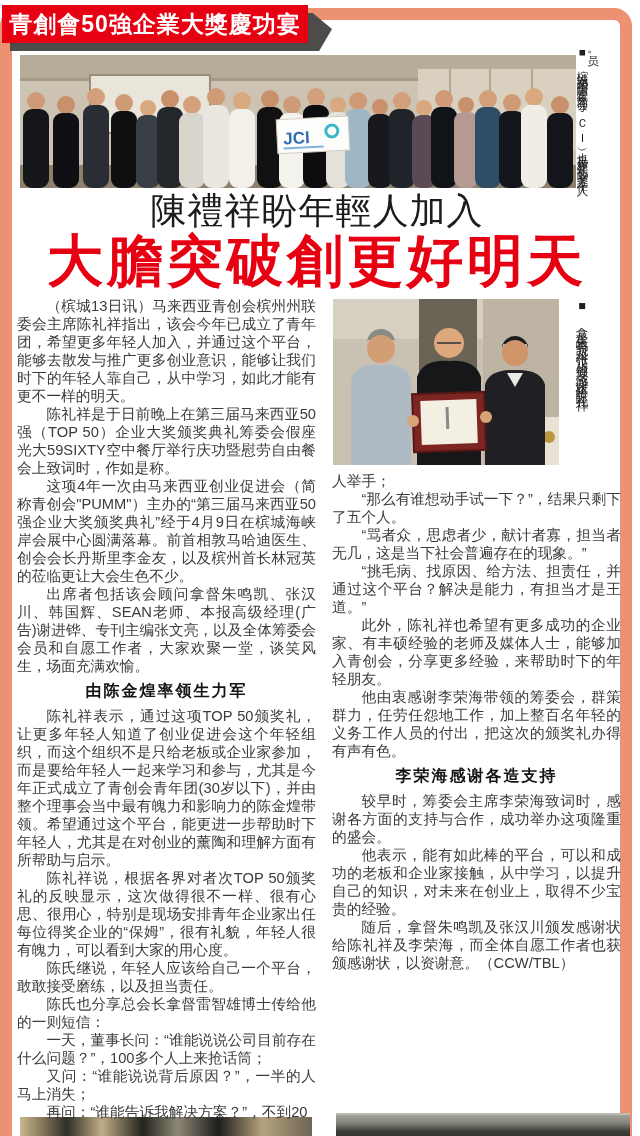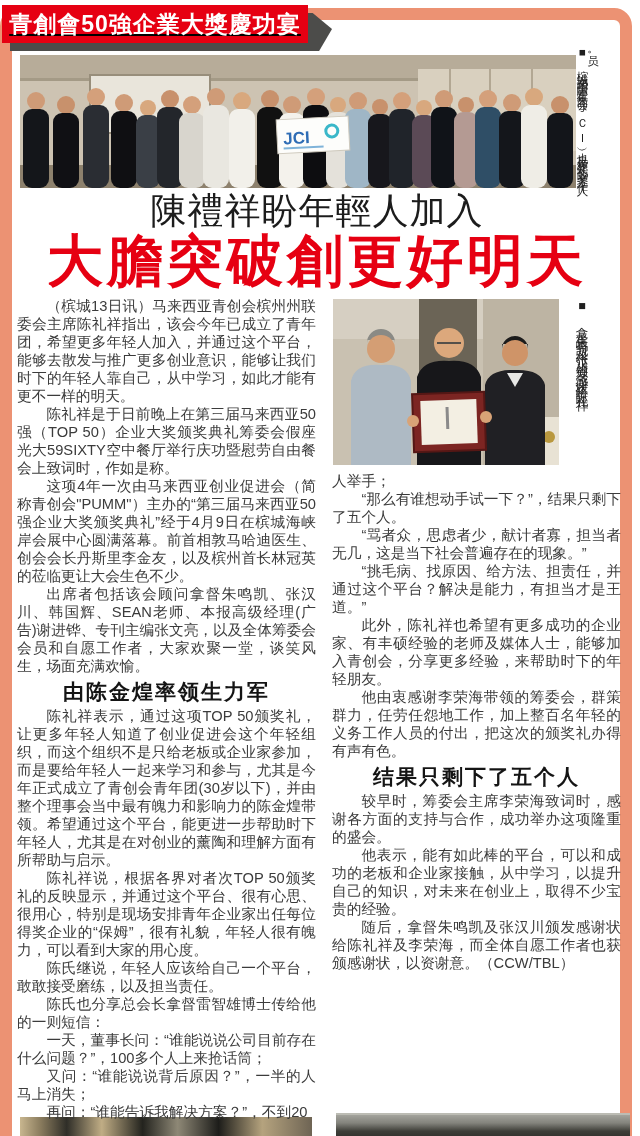--- a/index.html
+++ b/index.html
@@ -8,21 +8,21 @@
 
   
   .frame{position:absolute;left:0;top:8px;width:608px;height:1160px;
          border:12px solid #ec9273;border-radius:18px;}
 
   
   .banner-wrap{position:absolute;left:2px;top:5px;width:336px;height:48px;z-index:6;}
   .banner-shadow{position:absolute;left:8px;top:8px;width:322px;height:38px;background:#4c4c4a;
          clip-path:polygon(0 0,94% 0,100% 42%,96% 100%,0 100%);}
   .banner{position:absolute;left:0;top:0;width:306px;height:38px;background:#e60012;
-         display:flex;align-items:center;justify-content:center;text-decoration:underline;}
+         display:flex;align-items:center;justify-content:center;}
   .banner span{color:#fff;font-size:23px;font-weight:bold;letter-spacing:1px;white-space:nowrap;}
 
   
   .photo-top{position:absolute;left:20px;top:55px;width:556px;height:133px;z-index:2;}
   .photo-top svg,.photo2 svg{display:block;}
 
   
   .cap-v{writing-mode:vertical-lr;color:#1f1f1f;z-index:3;}
   .cap1{position:absolute;left:577px;top:46px;height:150px;
         font-size:11.5px;line-height:10.5px;letter-spacing:3.2px;}
@@ -36,22 +36,22 @@
         font-family:"Liberation Serif","DejaVu Serif",serif;font-size:56px;font-weight:bold;
         color:#e60012;letter-spacing:4px;z-index:2;white-space:nowrap;}
 
   
   .col{position:absolute;top:297px;font-size:14.7px;line-height:18px;color:#3b3b3b;
        text-align:justify;z-index:2;}
   .col-left{left:17px;width:299px;}
   .col-right{left:332px;width:289px;}
   .para{margin:0;text-indent:2em;}
   .cont .para:first-child{text-indent:0;}
-  .subhead{margin:8px 0 6px;text-align:center;font-size:21px;font-weight:bold;
-       color:#141414;letter-spacing:2px;}
+  .subhead{margin:8px 0 6px;text-align:center;font-size:16px;font-weight:bold;
+       color:#141414;letter-spacing:2px;font-family:Liberation Mono, monospace;}
   .photo-row{position:relative;height:172px;margin-bottom:3px;}
   .photo2{position:absolute;left:1px;top:2px;width:226px;height:166px;}
 
   
   .sliver-left{position:absolute;left:20px;top:1117px;width:292px;height:19px;
     background:linear-gradient(90deg,#c8b68f 0%,#8a7c5e 7%,#2f2e28 16%,#c0ad85 28%,
       #23231e 42%,#8e8876 54%,#1d1d1a 68%,#b5a37e 83%,#6e6454 100%);}
   .sliver-right{position:absolute;left:336px;top:1113px;width:294px;height:23px;
     background:linear-gradient(180deg,#a3a39c 0%,#83837c 35%,#3f3f39 70%,#31312c 100%);
     border-top:2px solid #bcbcb4;}
@@ -191,21 +191,21 @@
   <div class="col col-left">
     <div>
         <p class="para">（槟城13日讯）马来西亚青创会槟州州联委会主席陈礼祥指出，该会今年已成立了青年团，希望更多年轻人加入，并通过这个平台，能够去散发与推广更多创业意识，能够让我们时下的年轻人靠自己，从中学习，如此才能有更不一样的明天。</p>
         <p class="para">陈礼祥是于日前晚上在第三届马来西亚50强（TOP 50）企业大奖颁奖典礼筹委会假座光大59SIXTY空中餐厅举行庆功暨慰劳自由餐会上致词时，作如是称。</p>
         <p class="para">这项4年一次由马来西亚创业促进会（简称青创会"PUMM"）主办的“第三届马来西亚50强企业大奖颁奖典礼”经于4月9日在槟城海峡岸会展中心圆满落幕。前首相敦马哈迪医生、创会会长丹斯里李金友，以及槟州首长林冠英的莅临更让大会生色不少。</p>
         <p class="para">出席者包括该会顾问拿督朱鸣凯、张汉川、韩国辉、SEAN老师、本报高级经理(广告)谢进铧、专刊主编张文亮，以及全体筹委会会员和自愿工作者，大家欢聚一堂，谈笑风生，场面充满欢愉。</p>
       </div>
     <h3 class="subhead">由陈金煌率领生力军</h3>
     <div>
         <p class="para">陈礼祥表示，通过这项TOP 50颁奖礼，让更多年轻人知道了创业促进会这个年轻组织，而这个组织不是只给老板或企业家参加，而是要给年轻人一起来学习和参与，尤其是今年正式成立了青创会青年团(30岁以下)，并由整个理事会当中最有魄力和影响力的陈金煌带领。希望通过这个平台，能更进一步帮助时下年轻人，尤其是在对创业的薰陶和理解方面有所帮助与启示。</p>
-        <p class="para">陈礼祥说，根据各界对者次TOP 50颁奖礼的反映显示，并通过这个平台、很有心思、很用心，特别是现场安排青年企业家出任每位得奖企业的“保姆”，很有礼貌，年轻人很有魄力，可以看到大家的用心度。</p>
+        <p class="para">陈礼祥说，根据各界对者次TOP 50颁奖礼的反映显示，这次做得很不一样、很有心思、很用心，特别是现场安排青年企业家出任每位得奖企业的“保姆”，很有礼貌，年轻人很有魄力，可以看到大家的用心度。</p>
         <p class="para">陈氏继说，年轻人应该给自己一个平台，敢敢接受磨练，以及担当责任。</p>
         <p class="para">陈氏也分享总会长拿督雷智雄博士传给他的一则短信：</p>
         <p class="para">一天，董事长问：“谁能说说公司目前存在什么问题？”，100多个人上来抢话筒；</p>
         <p class="para">又问：“谁能说说背后原因？”，一半的人马上消失；</p>
         <p class="para">再问：“谁能告诉我解决方案？”，不到20</p>
       </div>
   </div>
 
   <div class="col col-right">
     <div class="photo-row">
@@ -246,21 +246,21 @@
       <div class="cap-v cap2">■拿督朱鸣凯及张汉川颁发感谢状给陈礼祥。</div>
     </div>
     <div class="cont">
         <p class="para">人举手；</p>
         <p class="para">“那么有谁想动手试一下？”，结果只剩下了五个人。</p>
         <p class="para">“骂者众，思虑者少，献计者寡，担当者无几，这是当下社会普遍存在的现象。”</p>
         <p class="para">“挑毛病、找原因、给方法、担责任，并通过这个平台？解决是能力，有担当才是王道。”</p>
         <p class="para">此外，陈礼祥也希望有更多成功的企业家、有丰硕经验的老师及媒体人士，能够加入青创会，分享更多经验，来帮助时下的年轻朋友。</p>
         <p class="para">他由衷感谢李荣海带领的筹委会，群策群力，任劳任怨地工作，加上整百名年轻的义务工作人员的付出，把这次的颁奖礼办得有声有色。</p>
       </div>
-    <h3 class="subhead">结果只剩下了五个人</h3>
+    <h3 class="subhead">李荣海感谢各造支持</h3>
     <div>
         <p class="para">较早时，筹委会主席李荣海致词时，感谢各方面的支持与合作，成功举办这项隆重的盛会。</p>
         <p class="para">他表示，能有如此棒的平台，可以和成功的老板和企业家接触，从中学习，以提升自己的知识，对未来在创业上，取得不少宝贵的经验。</p>
         <p class="para">随后，拿督朱鸣凯及张汉川颁发感谢状给陈礼祥及李荣海，而全体自愿工作者也获颁感谢状，以资谢意。（CCW/TBL）</p>
       </div>
   </div>
 
   <div class="sliver-left"></div>
   <div class="sliver-right"></div>
 

